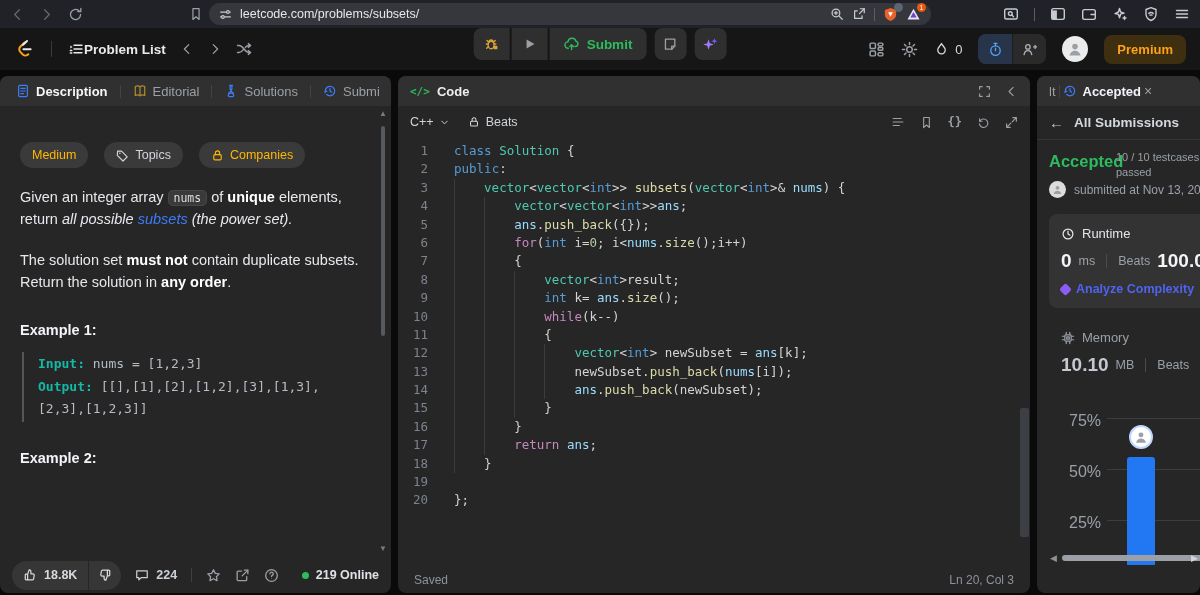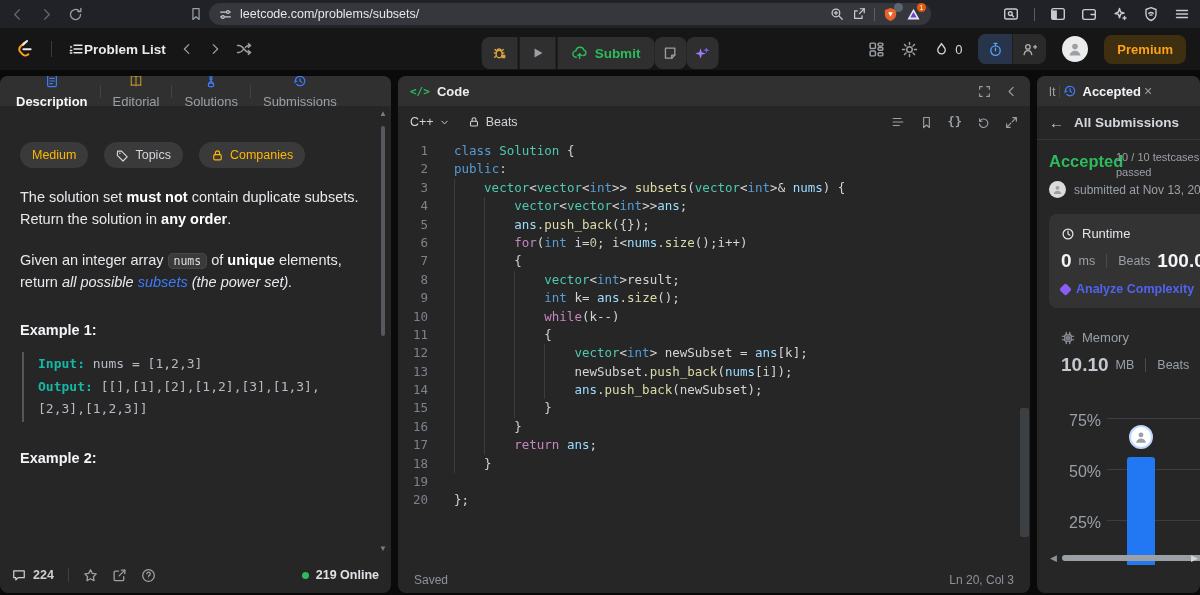--- a/index.html
+++ b/index.html
@@ -19,21 +19,21 @@
   .extwrap{position:relative;}
   .badge{position:absolute;top:-4px;right:-5px;min-width:9px;height:9px;border-radius:5px;
     font-size:7px;line-height:9px;text-align:center;color:#fff;padding:0 1px;}
   .bright{display:flex;align-items:center;gap:15px;color:#c6cbd1;}
 
   
   .lcnav{height:42px;background:#161616;display:flex;align-items:center;padding:0 14px;position:relative;}
   .lcleft{display:flex;align-items:center;gap:14px;color:#b9bec5;}
   .navdiv{width:1px;height:16px;background:#3a3a3a;margin:0 2px;}
   .pl-btn{display:flex;align-items:center;font-size:13.5px;font-weight:600;color:#e8eaed;}
-  .lccenter{position:absolute;left:50%;top:9px;transform:translateX(-50%);display:flex;align-items:center;}
+  .lccenter{position:absolute;left:50%;top:0;transform:translateX(-50%);display:flex;align-items:center;gap:8px;}
   .btngroup{display:flex;gap:2px;}
   .gbtn{height:32px;background:#2f2f2f;display:flex;align-items:center;justify-content:center;color:#9aa0a6;}
   .gbtn.first{border-radius:8px 0 0 8px;width:36px;}
   .gbtn.midb{width:36px;}
   .gbtn.last{border-radius:0 8px 8px 0;padding:0 14px;gap:7px;color:#2cbb5d;font-size:13.5px;font-weight:700;}
   .sqbtn{width:32px;height:32px;background:#2f2f2f;border-radius:8px;display:flex;align-items:center;justify-content:center;color:#9aa0a6;}
   .lcright{margin-left:auto;display:flex;align-items:center;gap:16px;color:#9aa0a6;}
   .streak{display:flex;align-items:center;gap:6px;font-size:13px;color:#d5d9de;}
   .timerbox{display:flex;border-radius:8px;overflow:hidden;background:#2a2a2a;}
   .timerbox .tcell{width:34px;height:30px;display:flex;align-items:center;justify-content:center;}
@@ -46,21 +46,21 @@
   
   .main{display:flex;gap:7px;height:517px;margin-top:6px;}
   .panel{background:#262626;border-radius:8px;overflow:hidden;display:flex;flex-direction:column;}
   .panel.left{width:391px;}
   .panel.mid{width:632px;}
   .panel.right{flex:1;min-width:0;}
   .phead{height:30px;background:#303030;display:flex;align-items:center;padding:0 12px;flex:none;}
 
   
   .tabs{display:flex;align-items:center;gap:8px;white-space:nowrap;overflow:hidden;width:100%;}
-  .tab{display:flex;align-items:center;gap:6px;font-size:13px;color:#9aa0a6;font-weight:500;padding:0 4px;flex-direction:column;}
+  .tab{display:flex;align-items:center;gap:6px;font-size:13px;color:#9aa0a6;font-weight:500;padding:0 4px;}
   .tab.active{color:#f5f6f7;font-weight:700;}
   .tabdiv{width:1px;height:13px;background:#434343;flex:none;}
   .dcontent{flex:1;position:relative;padding:20px 26px 8px 20px;overflow:hidden;}
   .titlerow{display:flex;align-items:flex-start;justify-content:space-between;}
   .ptitle{font-size:24px;font-weight:700;color:#f2f4f8;}
   .solved{display:flex;align-items:center;gap:7px;font-size:13.5px;color:#a0a5ad;margin-top:8px;}
   .badges{display:flex;gap:16px;margin-top:16px;}
   .pill{height:26px;border-radius:13px;background:#3a3a3a;display:flex;align-items:center;gap:6px;
     padding:0 12px;font-size:12.5px;color:#d2d6db;}
   .pill.medium{color:#ffb800;}
@@ -430,37 +430,50 @@
           </span>
           <span class="pill companies">
             <svg class="ic" width="13" height="13" viewBox="0 0 16 16">
                 <rect x="3.4" y="7" width="9.2" height="6.4" rx="1.4"></rect>
                 <path d="M5.4 7V4.9a2.6 2.6 0 0 1 5.2 0V7"></path>
               </svg>
             <span>Companies</span>
           </span>
         </div>
 
+        <p class="para"><span>Given an integer array </span><code>nums</code><span> of </span><span class="b">unique</span><span> elements, return </span><span class="i">all possible </span><span class="il">subsets</span><span class="i"> (the power set).</span></p>
         <p class="para"><span>The solution set </span><span class="b">must not</span><span> contain duplicate subsets. Return the solution in </span><span class="b">any order</span><span>.</span></p>
-        <p class="para"><span>Given an integer array </span><code>nums</code><span> of </span><span class="b">unique</span><span> elements, return </span><span class="i">all possible </span><span class="il">subsets</span><span class="i"> (the power set).</span></p>
 
         <div class="exh">Example 1:</div>
         <pre class="ex"><span class="b">Input: </span><span>nums = [1,2,3]</span>
 <span class="b">Output: </span><span>[[],[1],[2],[1,2],[3],[1,3],[2,3],[1,2,3]]</span></pre>
 
         <div class="exh">Example 2:</div>
 
         <div class="vscroll">
           <span class="varrow" style="top:0;">▲</span>
           <span class="vthumb" style="top:16px;height:210px;"></span>
           <span class="varrow" style="bottom:0;">▼</span>
         </div>
       </div>
 
       <div class="dfoot">
+        <span class="likegrp">
+          <span class="likecell">
+            <svg class="ic" width="14" height="14" viewBox="0 0 16 16">
+                <path d="M5.3 13.5H3.6a1 1 0 0 1-1-1V8a1 1 0 0 1 1-1h1.7M5.3 13.5V7M5.3 13.5h5.3a1.5 1.5 0 0 0 1.5-1.2l.7-3.8A1.5 1.5 0 0 0 11.3 6.7H9V3.9A1.9 1.9 0 0 0 7.1 2L5.3 7"></path>
+              </svg>
+            <span>18.8K</span>
+          </span>
+          <span class="likecell dn">
+            <svg class="ic" width="14" height="14" viewBox="0 0 16 16" style="transform:rotate(180deg);">
+                <path d="M5.3 13.5H3.6a1 1 0 0 1-1-1V8a1 1 0 0 1 1-1h1.7M5.3 13.5V7M5.3 13.5h5.3a1.5 1.5 0 0 0 1.5-1.2l.7-3.8A1.5 1.5 0 0 0 11.3 6.7H9V3.9A1.9 1.9 0 0 0 7.1 2L5.3 7"></path>
+              </svg>
+          </span>
+        </span>
         <span class="footstat">
           <svg class="ic" width="14" height="14" viewBox="0 0 16 16">
               <path d="M2 3.4h12v7.6H7.2L4.4 13.6v-2.6H2z"></path>
             </svg>
           <span>224</span>
         </span>
         <span class="fdiv"></span>
         <span>
             <svg class="ic" width="15" height="15" viewBox="0 0 16 16">
               <path d="M8 1.9l1.9 3.8 4.2.6-3 3 .7 4.2L8 11.5l-3.8 2 .7-4.2-3-3 4.2-.6z"></path>

